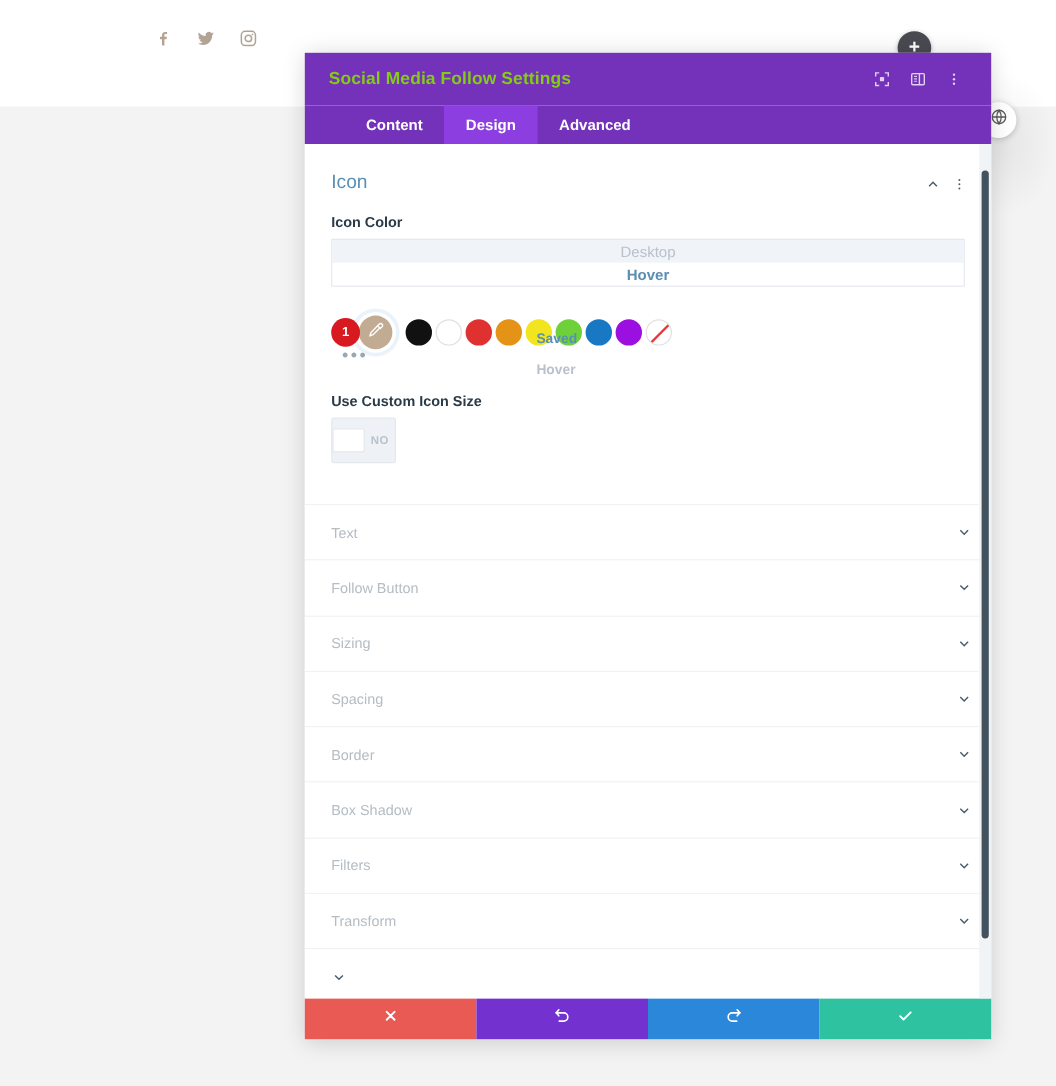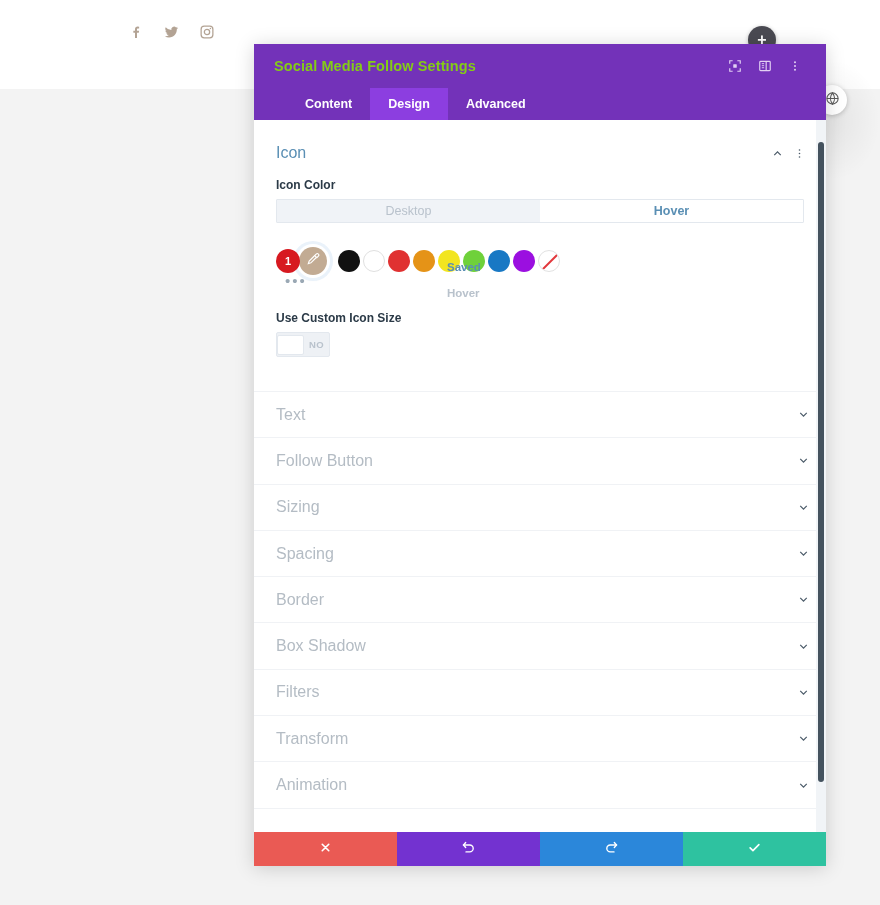--- a/index.html
+++ b/index.html
@@ -112,22 +112,22 @@
     justify-content: center; color: #4a5a68;
   }
 
   .field-label {
     font-size: 12px; font-weight: 700; color: #2b3a47;
     padding: 0 22px 7px 22px;
   }
 
   
   #state-tabs {
-    margin: 0 22px; height: 24px; display: flex;
-    border: 1px solid #e3e8ee; border-radius: 1px; overflow: hidden;
+    margin: 0 22px; height: 40px; display: flex;
+    border: 1px solid #e3e8ee; border-radius: 1px; overflow: hidden; flex-direction: column;
   }
   #state-tabs .st {
     flex: 1; display: flex; align-items: center; justify-content: center;
     font-size: 12.5px;
   }
   #state-tabs .st.inactive { background: #f0f3f7; color: #b9c2cc; }
   #state-tabs .st.active   { background: #ffffff; color: #5a8fb4; font-weight: 700; }
 
   
   #swatch-area { position: relative; padding: 22px 22px 0 22px; }
@@ -172,41 +172,41 @@
     display: flex; gap: 14px; justify-content: flex-start;
     padding-left: 193px; font-size: 11.5px; font-weight: 700; flex-direction: column;
   }
   #sw-links .lk-saved { color: #5a8fb4; }
   #sw-links .lk-recent { color: #b9c2cc; }
 
   
   #toggle-block { padding: 34px 22px 0 22px; }
   #toggle-label { font-size: 12px; font-weight: 700; color: #2b3a47; margin-bottom: 7px; }
   #toggle {
-    width: 54px; height: 25px; background: #eef1f5;
+    width: 54px; height: 38px; background: #eef1f5;
     border: 1px solid #e3e8ee; border-radius: 2px;
     display: flex; align-items: center;
   }
   #toggle .knob {
     width: 27px; height: 20px; background: #ffffff;
     border: 1px solid #e3e8ee; border-radius: 2px;
   }
   #toggle .tg-text {
     flex: 1; text-align: center; font-size: 9.5px; font-weight: 700;
     color: #b9c2cc; letter-spacing: .4px;
   }
   #icon-section-end { height: 34px; }
 
   
   .acc {
     height: 46.3px; border-top: 1px solid #f0f2f5;
     display: flex; align-items: center;
     padding: 0 16px 0 22px;
   }
-  .acc .acc-title { flex: 1; font-size: 16px; color: #b4bcc4; }
+  .acc .acc-title { flex: 1; font-size: 12px; color: #b4bcc4; }
   .acc .acc-chev { color: #4a5a68; display: flex; align-items: center; }
 
   
   #help-row {
     border-top: 1px solid #f0f2f5;
     height: 55px; display: flex; align-items: center; justify-content: center;
     gap: 7px;
   }
 
   
@@ -421,21 +421,20 @@
     </div>
     <div class="acc">
       <div class="acc-title">Transform</div>
       <div class="acc-chev">
         <svg width="13" height="13" viewBox="0 0 24 24" fill="none" stroke="currentColor" stroke-width="2.2">
             <path d="M6 9l6 6 6-6"></path>
           </svg>
       </div>
     </div>
     <div class="acc">
-      <div class="acc-title">Animation</div>
       <div class="acc-chev">
         <svg width="13" height="13" viewBox="0 0 24 24" fill="none" stroke="currentColor" stroke-width="2.2">
             <path d="M6 9l6 6 6-6"></path>
           </svg>
       </div>
     </div>
 
     <div id="help-row">
       
       

